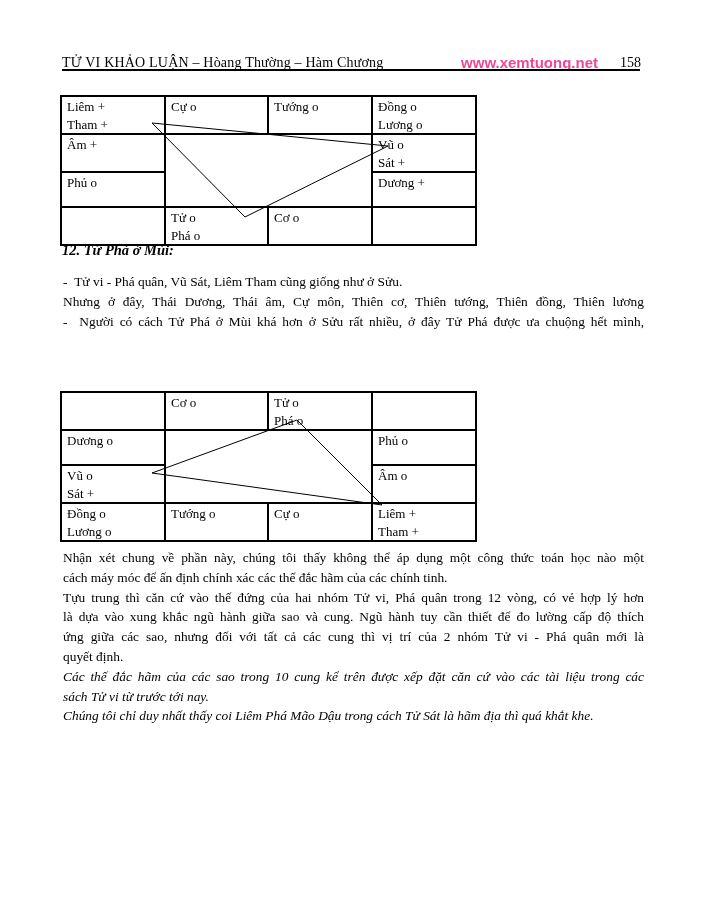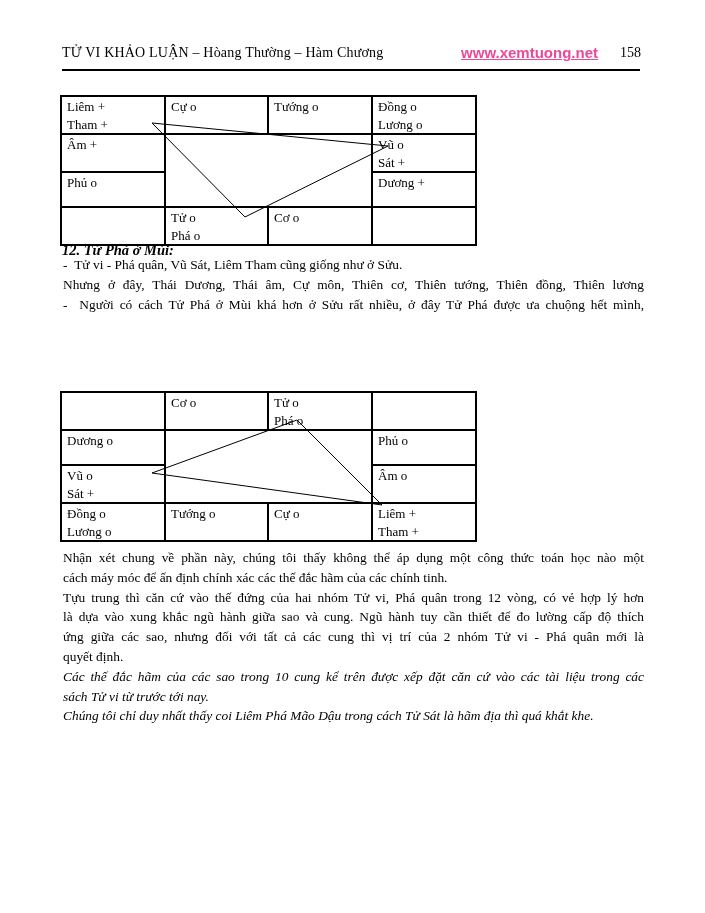--- a/index.html
+++ b/index.html
@@ -5,21 +5,21 @@
   * { margin:0; padding:0; box-sizing:border-box; }
   html,body { background:#888; }
   .page {
     position:relative; width:705px; height:913px; margin:0 auto;
     background:#ffffff; color:#000;
     font-family:"Liberation Serif", serif;
     overflow:hidden;
   }
   
   .hdr {
-    position:absolute; top:44px; left:62px; right:64px;
+    position:absolute; top:54px; left:62px; right:64px;
     display:flex; align-items:flex-end;
     font-size:14px; white-space:nowrap;
   }
   .hdr .title { flex:1 1 auto; letter-spacing:0.2px; }
   .hdr .weblink {
     font-family:"Liberation Sans", sans-serif;
     font-weight:bold; font-size:15px;
     color:#ec4899; text-decoration:underline; cursor:pointer;
   }
   .hdr .pagenum { margin-left:22px; font-size:14px; }
@@ -47,21 +47,21 @@
   svg.overlay {
     position:absolute; left:0; top:0; pointer-events:none;
   }
   svg.overlay line { stroke:#000; stroke-width:1; }
   
   .heading {
     position:absolute; top:242px; left:62px;
     font-size:14.5px; font-weight:bold; font-style:italic;
   }
   .tblock { position:absolute; left:63px; width:581px; font-size:13.4px; }
-  .tblock.b1 { top:255px; }
+  .tblock.b1 { top:272px; }
   .tblock.b2 { top:548px; }
   .ln {
     height:19.8px; line-height:19.8px;
     text-align:justify; text-align-last:justify;
     white-space:normal; overflow:hidden;
   }
   .ln.end { text-align-last:left; }
   .ln.it  { font-style:italic; }
 </style>
 </head>

